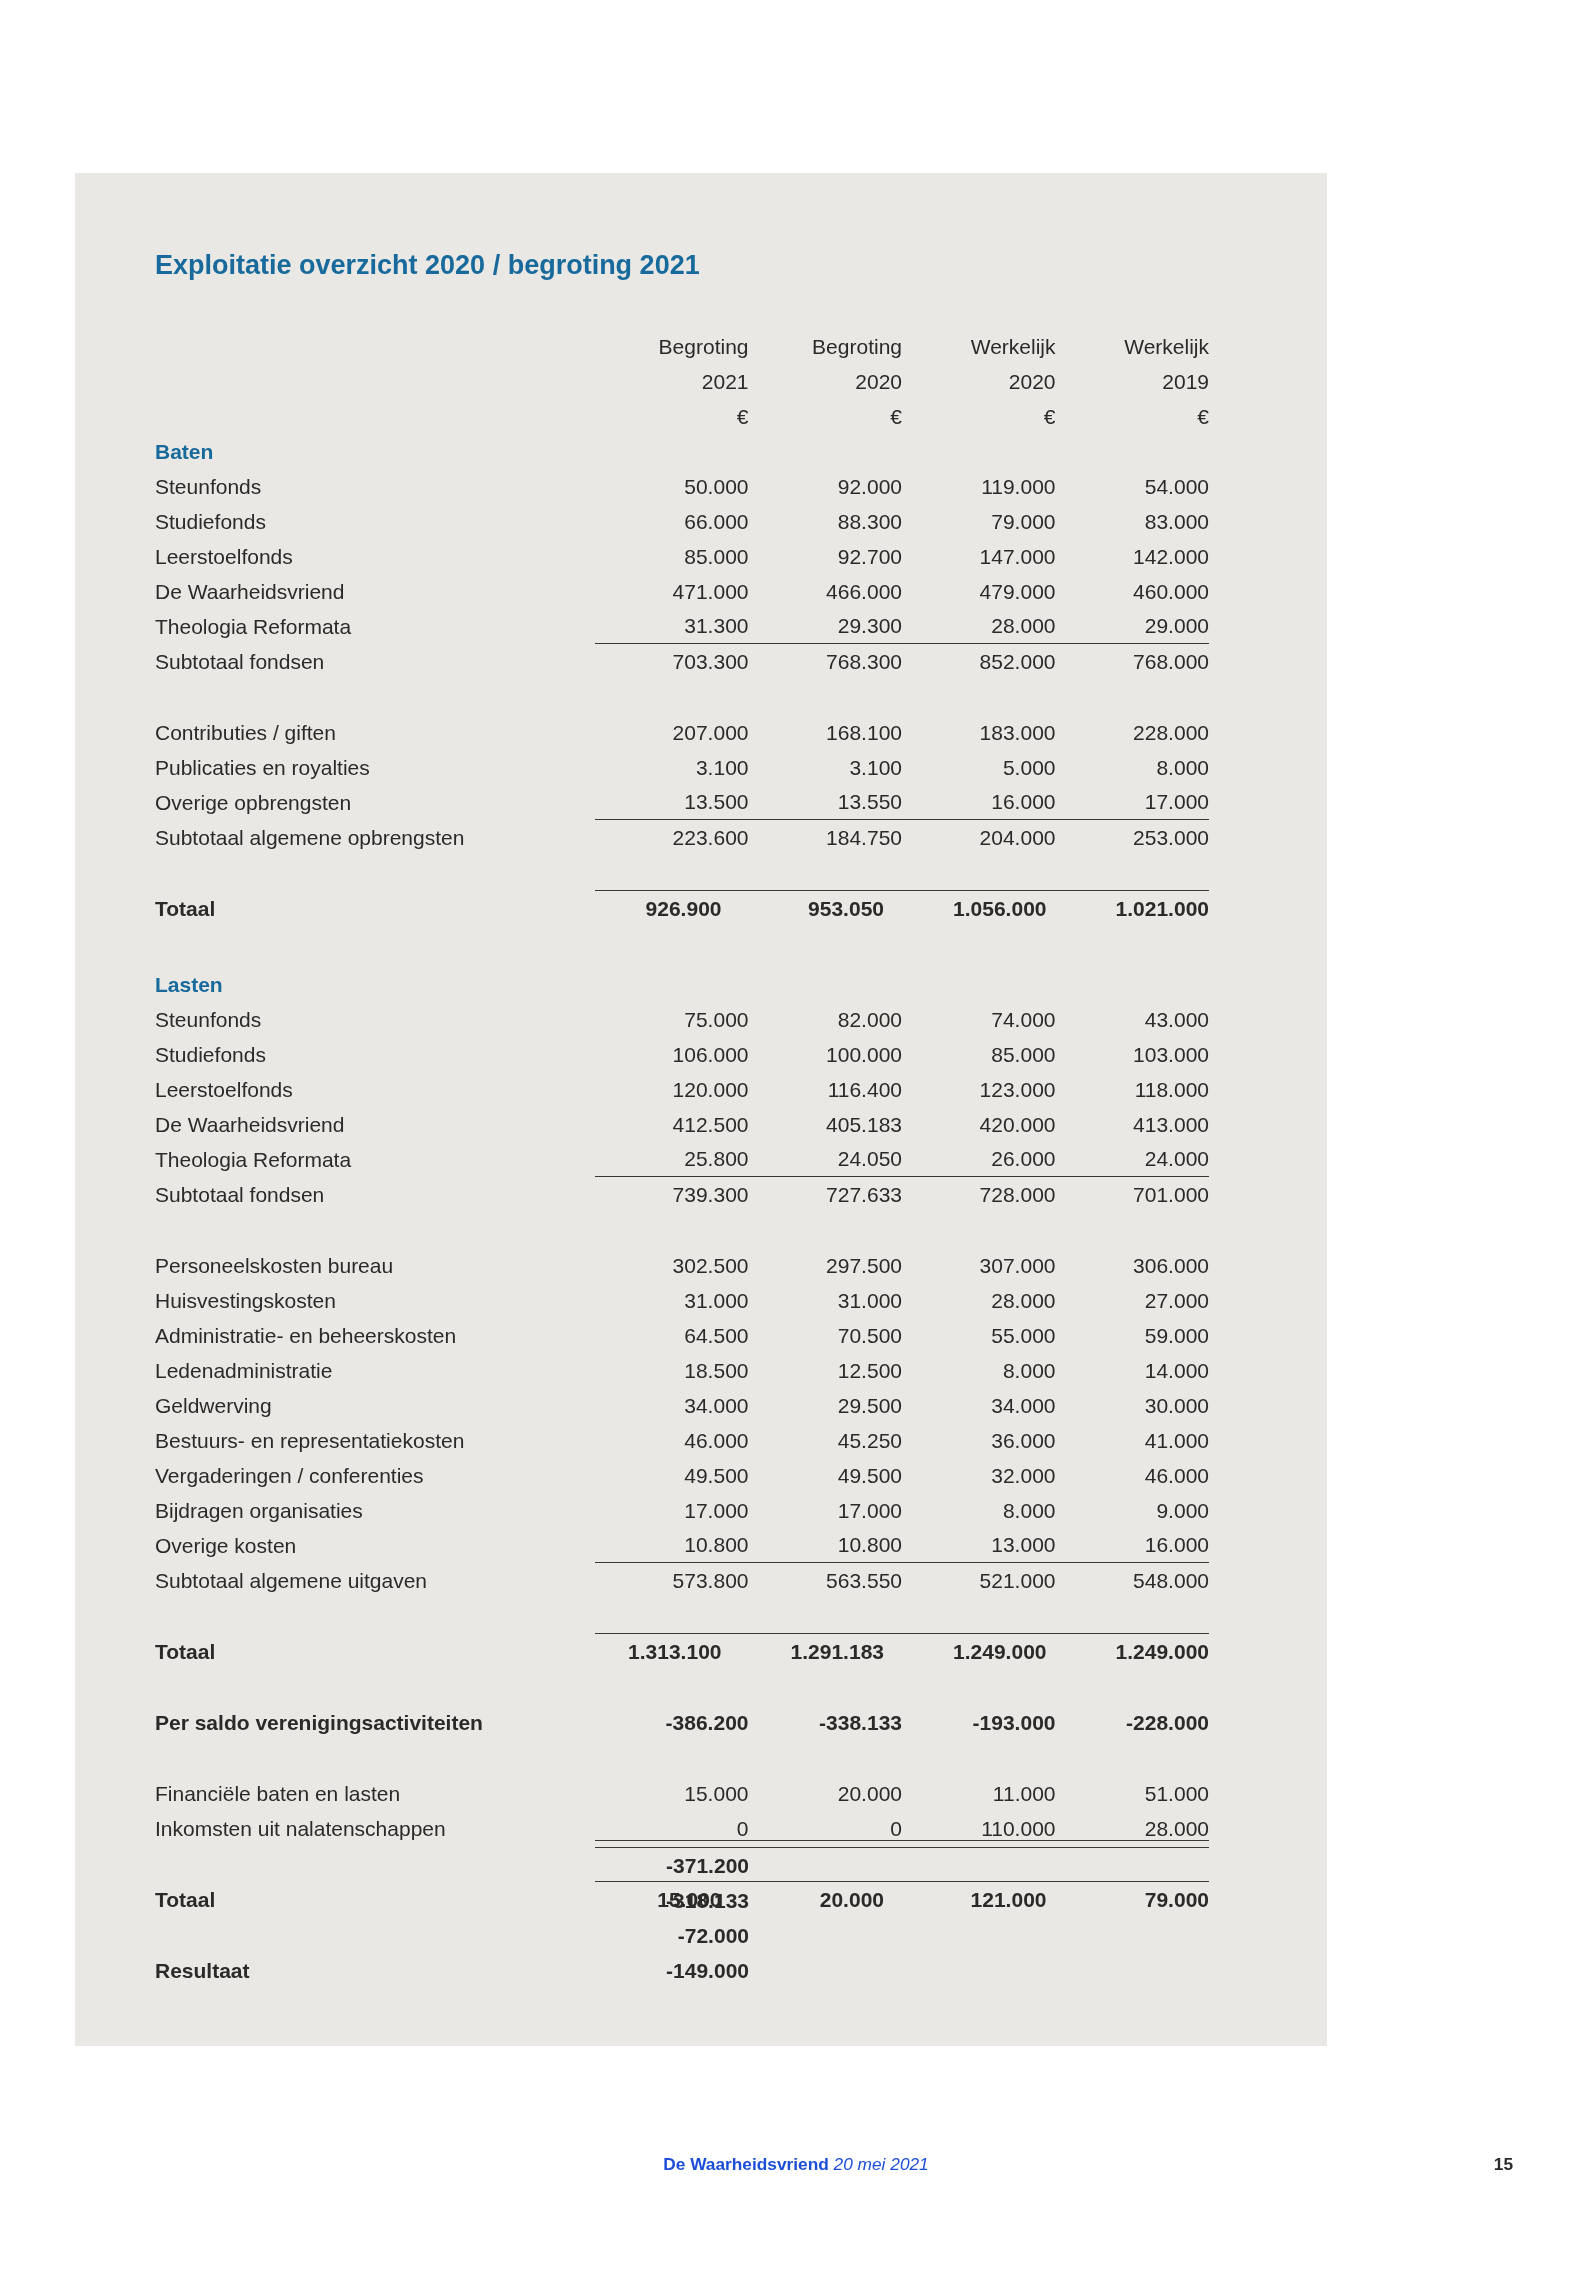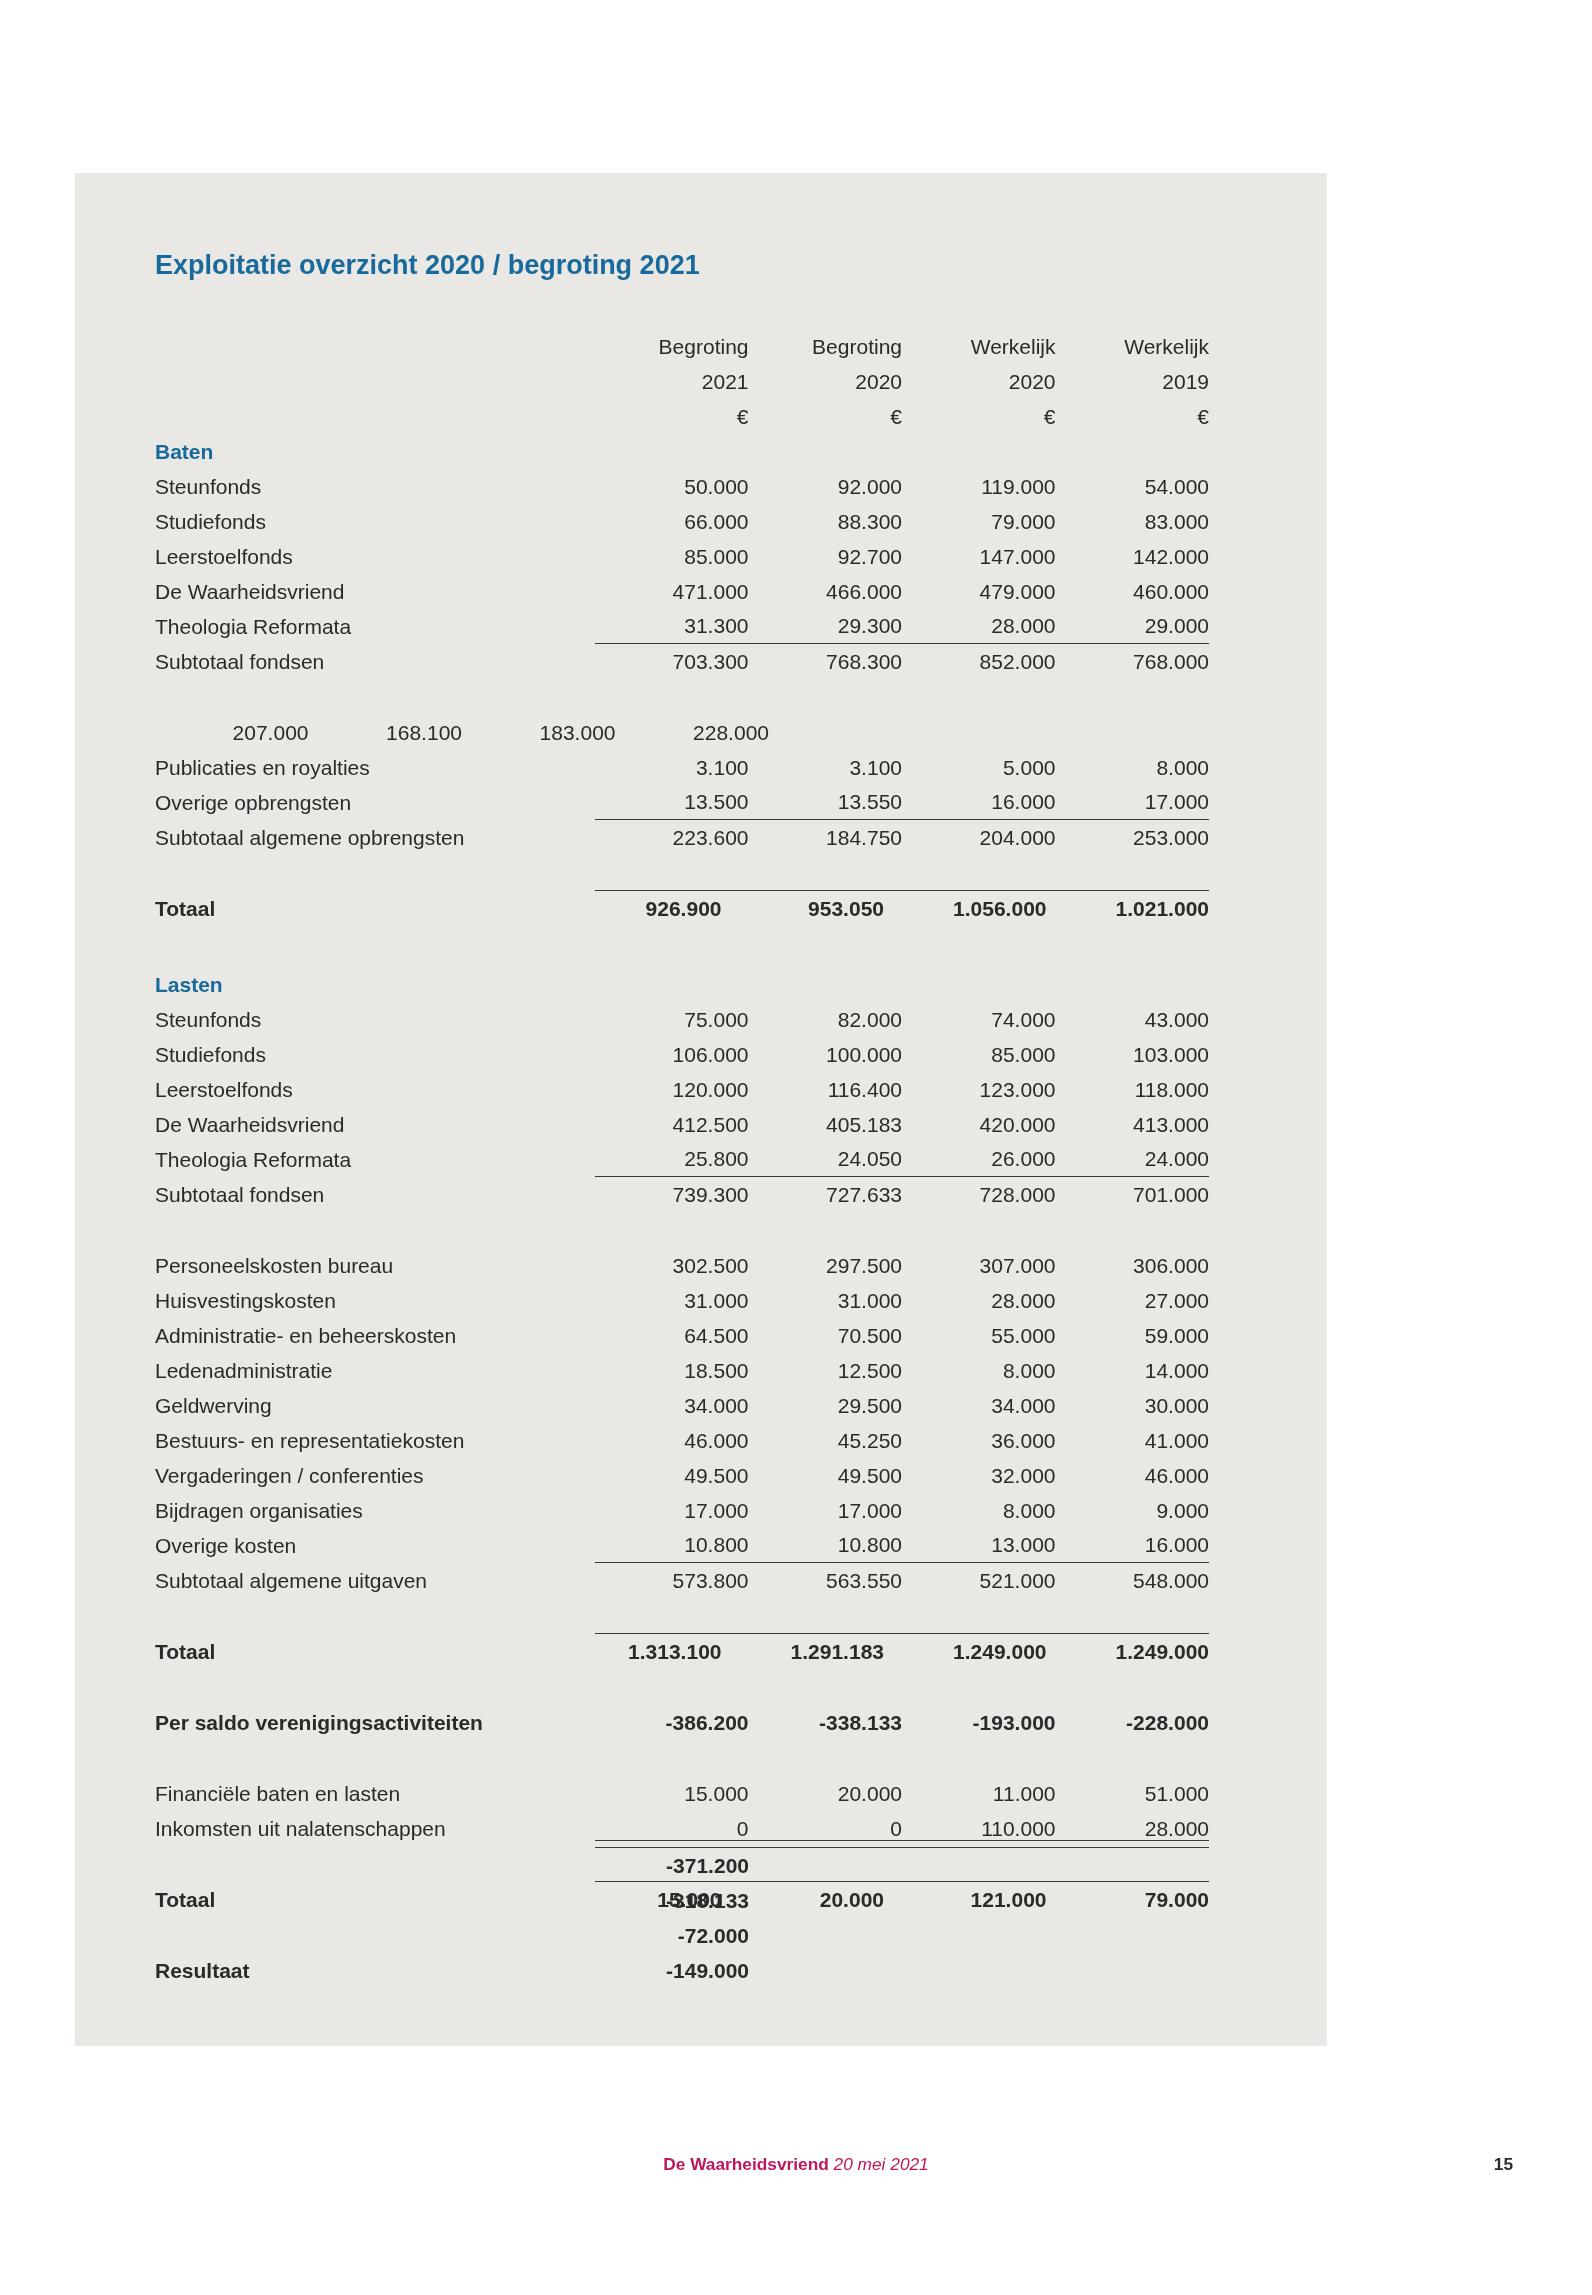--- a/index.html
+++ b/index.html
@@ -35,21 +35,21 @@
   .spacer-lg { height:41px; }
   .rule-below .nums { border-bottom:1.7px solid #3a3936; }
   .rule-above .nums { border-top:1.7px solid #3a3936;gap:36px; }
   .rule-above-double .nums { border-top:1.7px solid #3a3936; position:relative;flex-direction:column; }
   .rule-above-double .nums::before {
     content:""; position:absolute; left:0; right:0; top:-7.8px;
     border-top:1.7px solid #3a3936;
   }
   .footer {
     position:absolute; top:2154px; left:0; width:100%;
-    text-align:center; font-size:17.3px; line-height:21px; color:#be185d;
+    text-align:center; font-size:17.3px; line-height:21px; color:#1d4ed8;
   }
   .footer .bold { font-weight:700; }
   .footer .italic { font-style:italic; }
   .pagenum {
     position:absolute; top:2154px; right:79px;
     font-size:17.3px; line-height:21px; font-weight:700;
   }
 </style>
 </head>
 <body>
@@ -136,20 +136,21 @@
         <div class="lbl">Subtotaal fondsen</div>
         <div class="nums">
           <div class="num">703.300</div>
           <div class="num">768.300</div>
           <div class="num">852.000</div>
           <div class="num">768.000</div>
         </div>
       </div>
       <div class="spacer"></div>
       <div class="row row">
+        <div class="lbl">Contributies / giften</div>
         <div class="nums">
           <div class="num">207.000</div>
           <div class="num">168.100</div>
           <div class="num">183.000</div>
           <div class="num">228.000</div>
         </div>
       </div>
       <div class="row row">
         <div class="lbl">Publicaties en royalties</div>
         <div class="nums">

